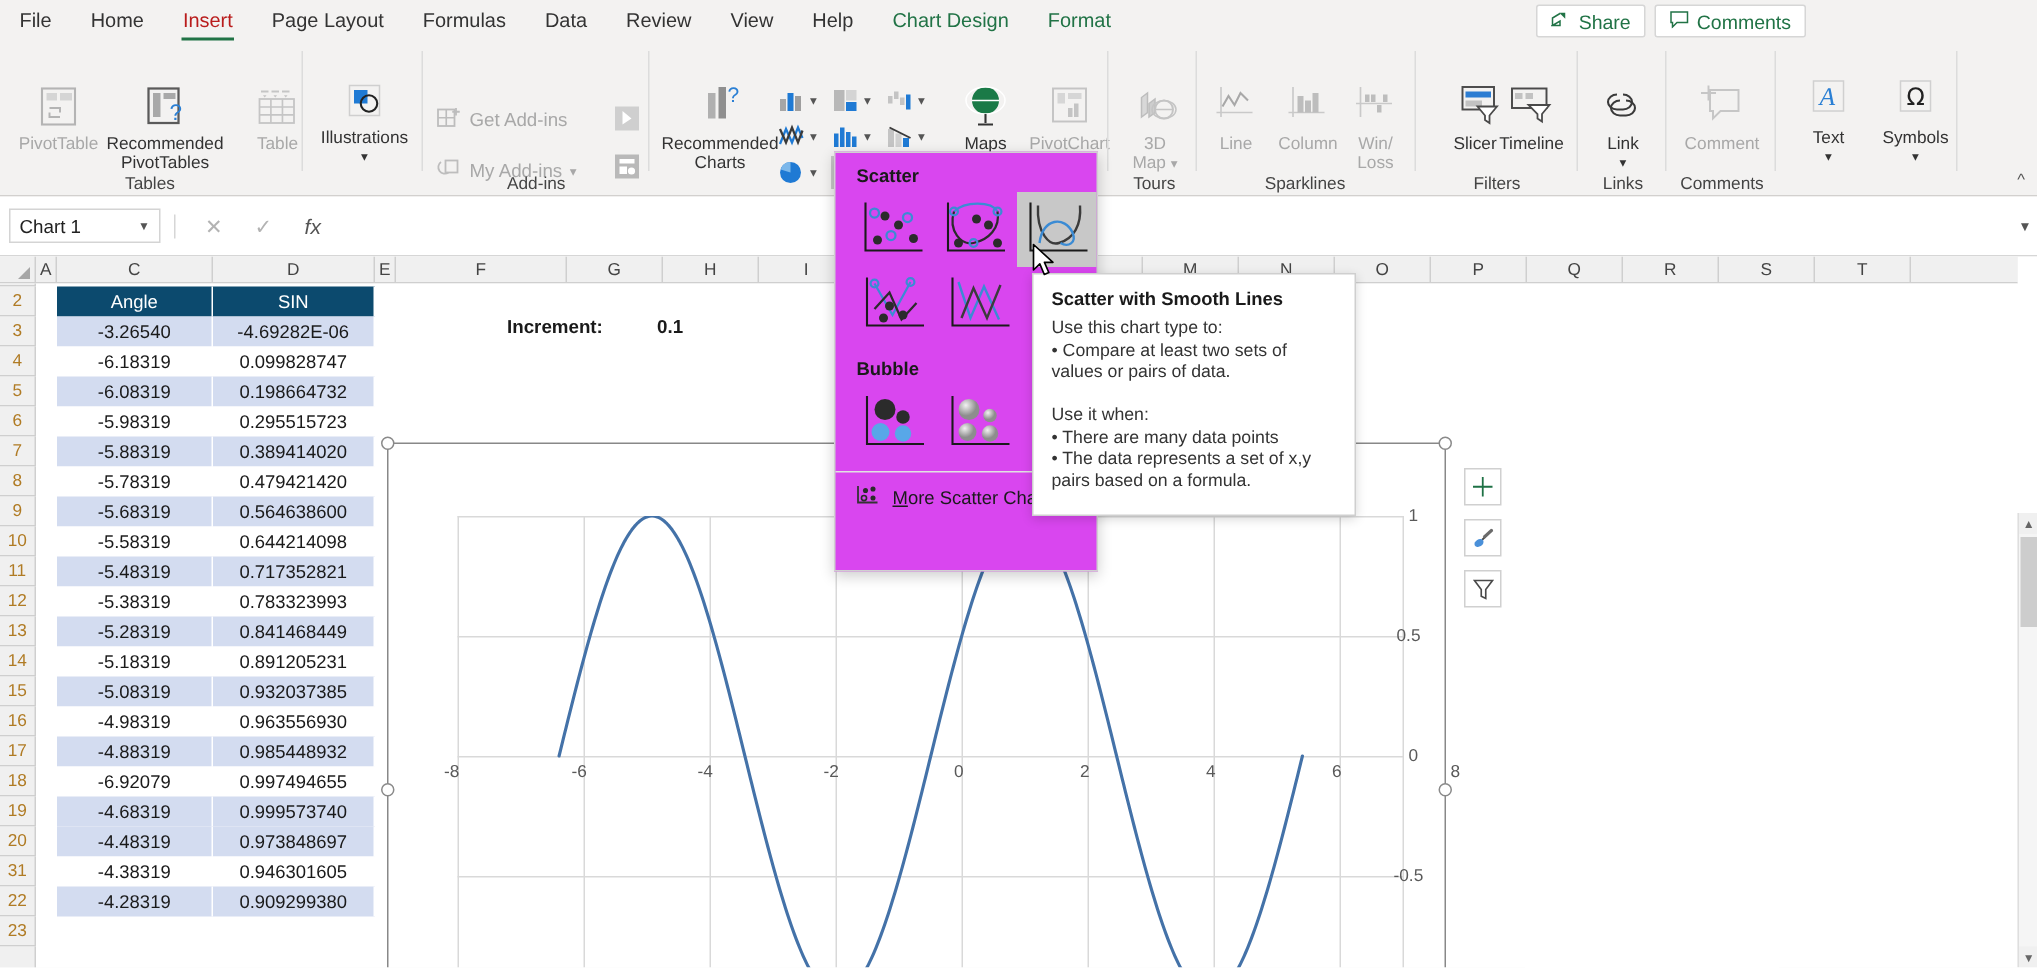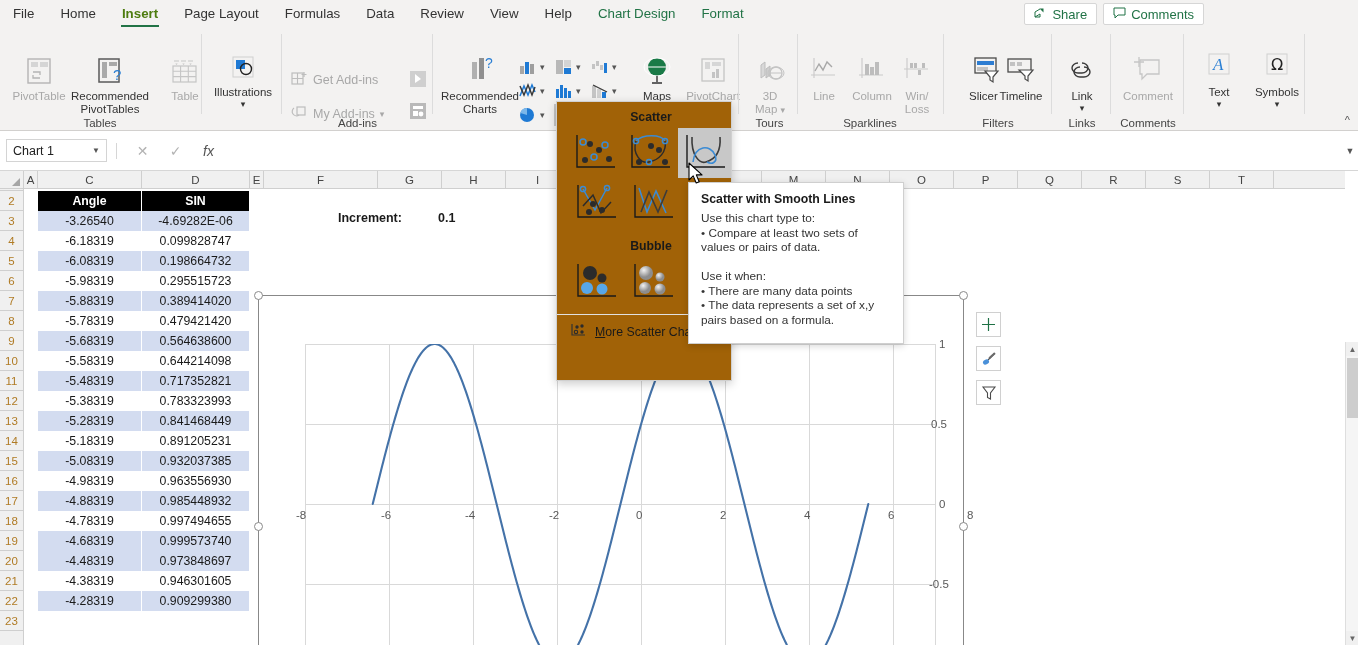--- a/index.html
+++ b/index.html
@@ -20,21 +20,21 @@
     display:flex; align-items:center;
   }
   .tab {
     position:relative;
     font-size:13.3px; color:#333333;
     padding:4px 11px; margin:0 2px;
     height:26px; line-height:18px;
     white-space:nowrap; cursor:default;
   }
   .tab.ctx { color:#217346; }
-  .tab.active { color:#4d7c0f; font-weight:700; }
+  .tab.active { color:#b91c1c; font-weight:400; }
   .tab.active:after {
     content:""; position:absolute; left:10px; right:10px; bottom:0;
     height:2.5px; background:#217346;
   }
   .tabstrip-right { margin-left:auto; display:flex; align-items:center; gap:6px; padding-right:8px; }
   .pillbtn {
     display:flex; align-items:center; gap:5px;
     font-size:13px; color:#217346;
     border:1px solid #d6d6d6; background:#ffffff;
     border-radius:2px; padding:3px 9px; height:22px;
@@ -122,21 +122,21 @@
   
   .dt { position:absolute; left:14px; top:0px; }
   .dt .tr { display:flex; height:20px; }
   .dt .td {
     display:flex; align-items:center; justify-content:center;
     font-size:12.3px; color:#1a1a1a;
     border-right:1px solid #ffffff;
   }
   .dt .c0 { width:104px; }
   .dt .c1 { width:108px; }
-  .dt .hdr .td { background:#000000; color:#ffffff; font-weight:bold; font-size:12.3px;text-align:right; }
+  .dt .hdr .td { background:#0c4a6e; color:#ffffff; font-weight:normal; font-size:12.3px;text-align:right; }
   .dt .alt .td { background:#d3dcf0; }
   .dt .pln .td { background:#ffffff; }
 
   .incr-lbl { position:absolute; font-size:12.5px; font-weight:bold; color:#1a1a1a; }
 
   
   .chartobj {
     position:absolute; left:234px; top:106px; width:706px; height:420px;
     background:#ffffff; border:1px solid #888888;
   }
@@ -151,24 +151,23 @@
   .axis-lbl { position:absolute; font-size:11.5px; color:#595959; }
   .chartbtns { position:absolute; right:-38px; top:16px; display:flex; flex-direction:column; gap:9px; }
   .cbtn {
     width:25px; height:25px; background:#fff; border:1px solid #d0d0d0;
     display:flex; align-items:center; justify-content:center;
   }
 
   
   .gallery {
     position:absolute; left:556px; top:101px; width:176px; height:280px;
-    background:#a16207; border:1px solid #d0d0d0;
+    background:#d946ef; border:1px solid #d0d0d0;
     box-shadow:0 3px 9px rgba(0,0,0,0.20);
     z-index:40;
-    text-align:center;
   }
   .gsec { font-size:12.3px; font-weight:bold; color:#1a1a1a; padding:8px 0 4px 14px; }
   .grow { display:flex; padding-left:11px; gap:2px; }
   .gitem { width:55px; height:50px; display:flex; align-items:center; justify-content:center; }
   .gitem.sel { background:#c8c8c8; }
   .gsep { height:1px; background:#e1e1e1; margin:7px 0 0 0; }
   .gmore {
     display:flex; align-items:center; gap:9px;
     padding:8px 0 0 14px; font-size:12.3px; color:#1a1a1a;
   }
@@ -643,21 +642,21 @@
       <div class="rh">11</div>
       <div class="rh">12</div>
       <div class="rh">13</div>
       <div class="rh">14</div>
       <div class="rh">15</div>
       <div class="rh">16</div>
       <div class="rh">17</div>
       <div class="rh">18</div>
       <div class="rh">19</div>
       <div class="rh">20</div>
-      <div class="rh">21</div>
+      <div class="rh">31</div>
       <div class="rh">22</div>
       <div class="rh">23</div>
       <div class="rh"></div>
     </div>
 
     <div class="sheet">
 
       <div class="incr-lbl" style="left:314px; top:22px;">Increment:</div>
       <div class="incr-lbl" style="left:414px; top:22px;">0.1</div>
 
@@ -720,21 +719,21 @@
           </div>
         <div class="tr pln">
             <div class="td c0">-4.98319</div>
             <div class="td c1">0.963556930</div>
           </div>
         <div class="tr alt">
             <div class="td c0">-4.88319</div>
             <div class="td c1">0.985448932</div>
           </div>
         <div class="tr pln">
-            <div class="td c0">-4.78319</div>
+            <div class="td c0">-6.92079</div>
             <div class="td c1">0.997494655</div>
           </div>
         <div class="tr alt">
             <div class="td c0">-4.68319</div>
             <div class="td c1">0.999573740</div>
           </div>
         <div class="tr alt">
             <div class="td c0">-4.48319</div>
             <div class="td c1">0.973848697</div>
           </div>

